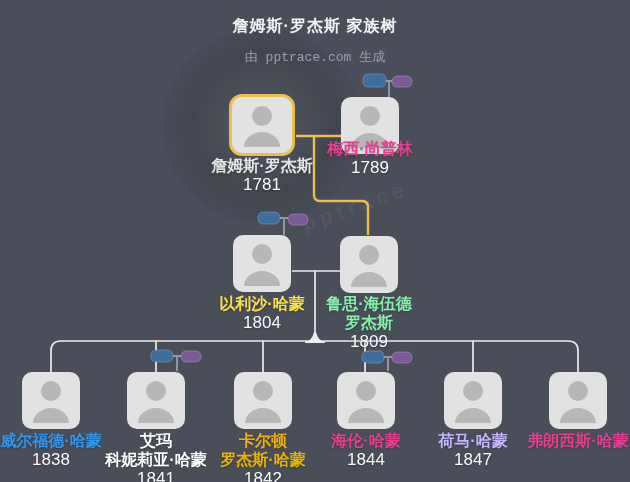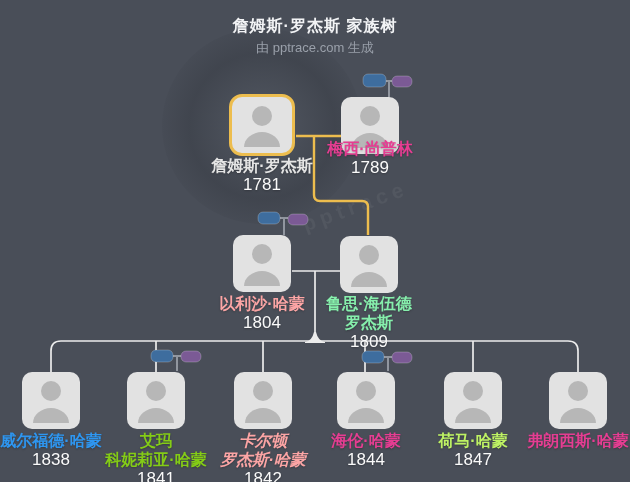--- a/index.html
+++ b/index.html
@@ -2,21 +2,21 @@
 <html style="--background: #494e58; --card: #e2e2e2; --avatar: #b7b7b7; --highlight: #edbd4e; --line: #ececec; --chip-line: #a9aeb6; --chip-blue: #3e6d9e; --chip-purple: #7b5a95; --male-name: #2e96f0; --female-name: #e63d92; --year-text: #fafafa; --title-text: #f2f3f5; --subtitle-text: #9aa0aa;"><head>
 <meta charset="utf-8">
 <style>
   html,body{margin:0;padding:0;}
   body{background:#30343c;font-family:"Liberation Sans","DejaVu Sans",sans-serif;}
   .canvas{position:relative;width:630px;height:482px;background:var(--background);overflow:hidden;}
 
   
   .hdr{position:absolute;left:0;top:16px;width:630px;text-align:center;}
   .title{font-size:16px;font-weight:700;color:var(--title-text);letter-spacing:1px;}
-  .subtitle{margin-top:2px;font-size:13px;color:var(--subtitle-text);}
+  .subtitle{margin-top:11px;font-size:13px;color:var(--subtitle-text);font-family:Liberation Mono, monospace;}
 
   
   .watermark{position:absolute;left:299px;top:214px;transform:rotate(-20deg);transform-origin:left top;
     font-size:21px;font-weight:700;letter-spacing:5px;color:rgba(255,255,255,0.05);pointer-events:none;}
 
   
   svg.connectors{position:absolute;left:0;top:0;}
   .wline{stroke:var(--line);stroke-width:1.7;fill:none;}
   .yline{stroke:var(--highlight);stroke-width:2.4;fill:none;}
   .cline{stroke:var(--chip-line);stroke-width:1.5;fill:none;}
@@ -158,48 +158,48 @@
 
   <div class="label" style="left:182px;top:156px;">
     <div class="pname" style="color: #e5e5e5;">詹姆斯·罗杰斯</div>
     <div class="pyear">1781</div>
   </div>
   <div class="label" style="left:290px;top:139px;">
     <div class="pname" style="color: rgb(230, 61, 146);">梅西·尚普林</div>
     <div class="pyear">1789</div>
   </div>
   <div class="label" style="left:182px;top:294px;">
-    <div class="pname" style="color: #fca5a5;">以利沙·哈蒙</div>
+    <div class="pname" style="color: #fde047;">以利沙·哈蒙</div>
     <div class="pyear">1804</div>
   </div>
   <div class="label" style="left:289px;top:294px;">
     <div class="pname" style="color: #86efac;">鲁思·海伍德
 罗杰斯</div>
     <div class="pyear">1809</div>
   </div>
   <div class="label" style="left:-29px;top:431px;">
     <div class="pname" style="color: rgb(46, 150, 240);">威尔福德·哈蒙</div>
     <div class="pyear">1838</div>
   </div>
   <div class="label" style="left:76px;top:431px;">
-    <div class="pname" style="color: #84cc16;">艾玛
+    <div class="pname" style="color: #ffffff;">艾玛
 科妮莉亚·哈蒙</div>
     <div class="pyear">1841</div>
   </div>
   <div class="label" style="left:183px;top:431px;">
-    <div class="pname" style="color: #fca5a5; font-style: italic;">卡尔顿
+    <div class="pname" style="color: #eab308;">卡尔顿
 罗杰斯·哈蒙</div>
     <div class="pyear">1842</div>
   </div>
   <div class="label" style="left:286px;top:431px;">
     <div class="pname" style="color: rgb(230, 61, 146);">海伦·哈蒙</div>
     <div class="pyear">1844</div>
   </div>
   <div class="label" style="left:393px;top:431px;">
-    <div class="pname" style="color: #bef264;">荷马·哈蒙</div>
+    <div class="pname" style="color: #c4b5fd;">荷马·哈蒙</div>
     <div class="pyear">1847</div>
   </div>
   <div class="label" style="left:498px;top:431px;">
     <div class="pname" style="color: rgb(230, 61, 146);">弗朗西斯·哈蒙</div>
     <div class="pyear"></div>
   </div>
 
 </div>
 
 </body></html>

